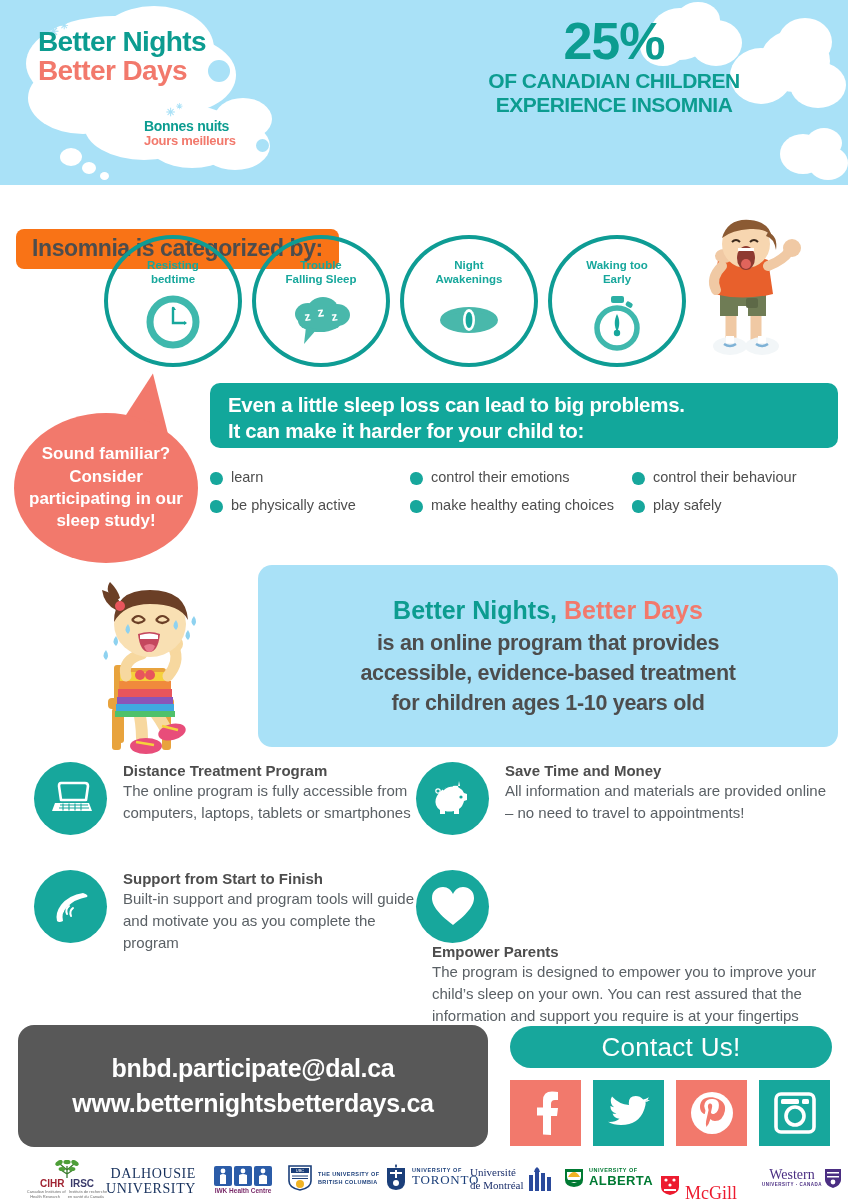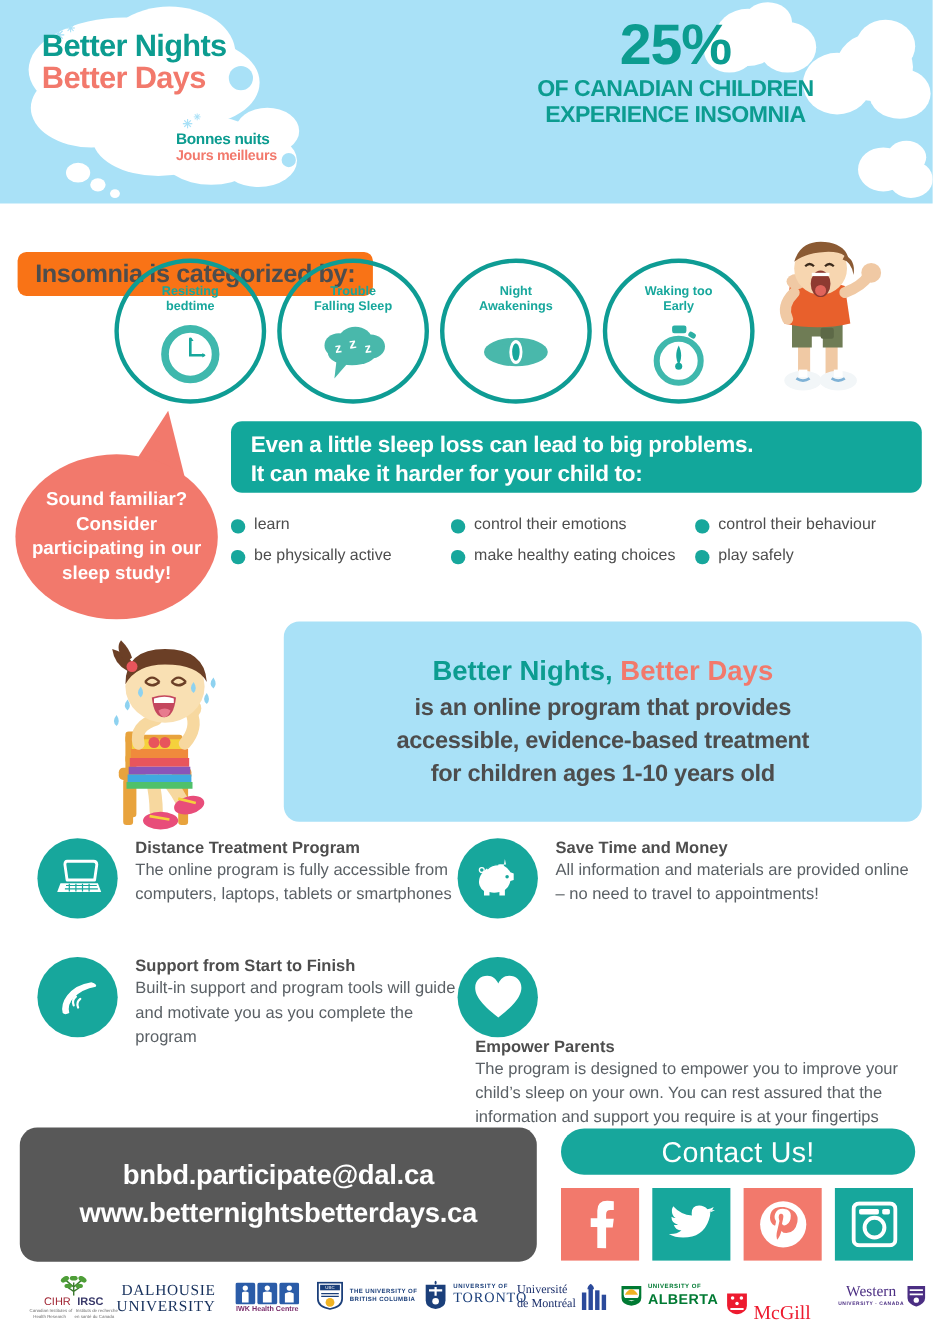--- a/index.html
+++ b/index.html
@@ -40,21 +40,21 @@
   .b5 { width: 120px; height: 70px; top: 88px; left: 80px; }
   .b6 { width: 96px; height: 62px; top: 104px; left: 140px; }
   .b7 { width: 70px; height: 48px; top: 120px; left: 196px; }
   .b8 { width: 58px; height: 42px; top: 96px; left: 210px; }
   .b9 { width: 22px; height: 18px; top: 146px; left: 56px; }
   .b10 { width: 14px; height: 12px; top: 160px; left: 78px; }
   .b11 { width: 9px; height: 8px; top: 170px; left: 96px; }
   .logo-txt { position: absolute; top: 26px; left: 34px; z-index: 5; }
   .logo-l1 { font-size: 28px; font-weight: bold; color: #0c9c90; letter-spacing: -.6px; line-height: 1; }
   .logo-l2 { font-size: 28px; font-weight: bold; color: #f2796c; letter-spacing: -.6px; line-height: 1.05; }
-  .logo-fr { position: absolute; top: 117px; left: 156px; z-index: 5; }
+  .logo-fr { position: absolute; top: 117px; left: 140px; z-index: 5; }
   .logo-f1 { font-size: 14px; font-weight: bold; color: #0c9c90; line-height: 1.05; letter-spacing: -.3px;}
   .logo-f2 { font-size: 13px; font-weight: bold; color: #f2796c; line-height: 1.05; letter-spacing: -.3px;}
   .sun { position: absolute; width: 20px; height: 20px; border-radius: 50%; background: #a9e1f7; z-index: 5; }
   .sun.s1 { top: 58px; left: 204px; width: 22px; height: 22px; }
   .sun.s2 { top: 137px; left: 252px; width: 13px; height: 13px; }
   .star { position: absolute; color: #a9e1f7; font-size: 13px; z-index: 5; font-weight: bold; }
 
   .hdr-title { position: absolute; top: 14px; left: 404px; width: 420px; text-align: center; }
   .pct { font-size: 52px; font-weight: bold; color: #0c9c90; line-height: 1.05; letter-spacing: -1px;}
   .hdr-l { font-size: 21px; font-weight: bold; color: #0c9c90; line-height: 1.15; letter-spacing: -.5px;}
@@ -538,21 +538,21 @@
           </g>
           <g fill="#4e9e38">
             <ellipse cx="15" cy="3" rx="4" ry="2.4" transform="rotate(-30 15 3)"></ellipse>
             <ellipse cx="31" cy="3" rx="4" ry="2.4" transform="rotate(30 31 3)"></ellipse>
             <ellipse cx="23" cy="2" rx="3.6" ry="2.2"></ellipse>
             <ellipse cx="18" cy="9" rx="3.4" ry="2"></ellipse>
             <ellipse cx="28" cy="9" rx="3.4" ry="2"></ellipse>
           </g>
         </svg>
         <div style="font-size:10px;line-height:1;margin-top:1px;">
-          <span style="color:#a02432;font-weight:normal;text-align:right;">CIHR</span>
+          <span style="color:#a02432;font-weight:bold;text-align:right;">CIHR</span>
           <span style="color:#3a3a6a;font-weight:bold;margin-left:3px;">IRSC</span>
         </div>
         <div class="fsmall" style="width:86px;">Canadian Institutes of&nbsp;&nbsp;&nbsp;Instituts de recherche<br>Health Research&nbsp;&nbsp;&nbsp;&nbsp;&nbsp;&nbsp;&nbsp;en santé du Canada</div>
       </div>
     </div>
 
     <div class="logo-item" style="left:106px;top:10px;">
       <div style="text-align:right;font-family:'Liberation Serif',serif;color:#16305c;font-size:14px;line-height:1.1;letter-spacing:.6px;">
         <div>DALHOUSIE</div>
         <div>UNIVERSITY</div>

